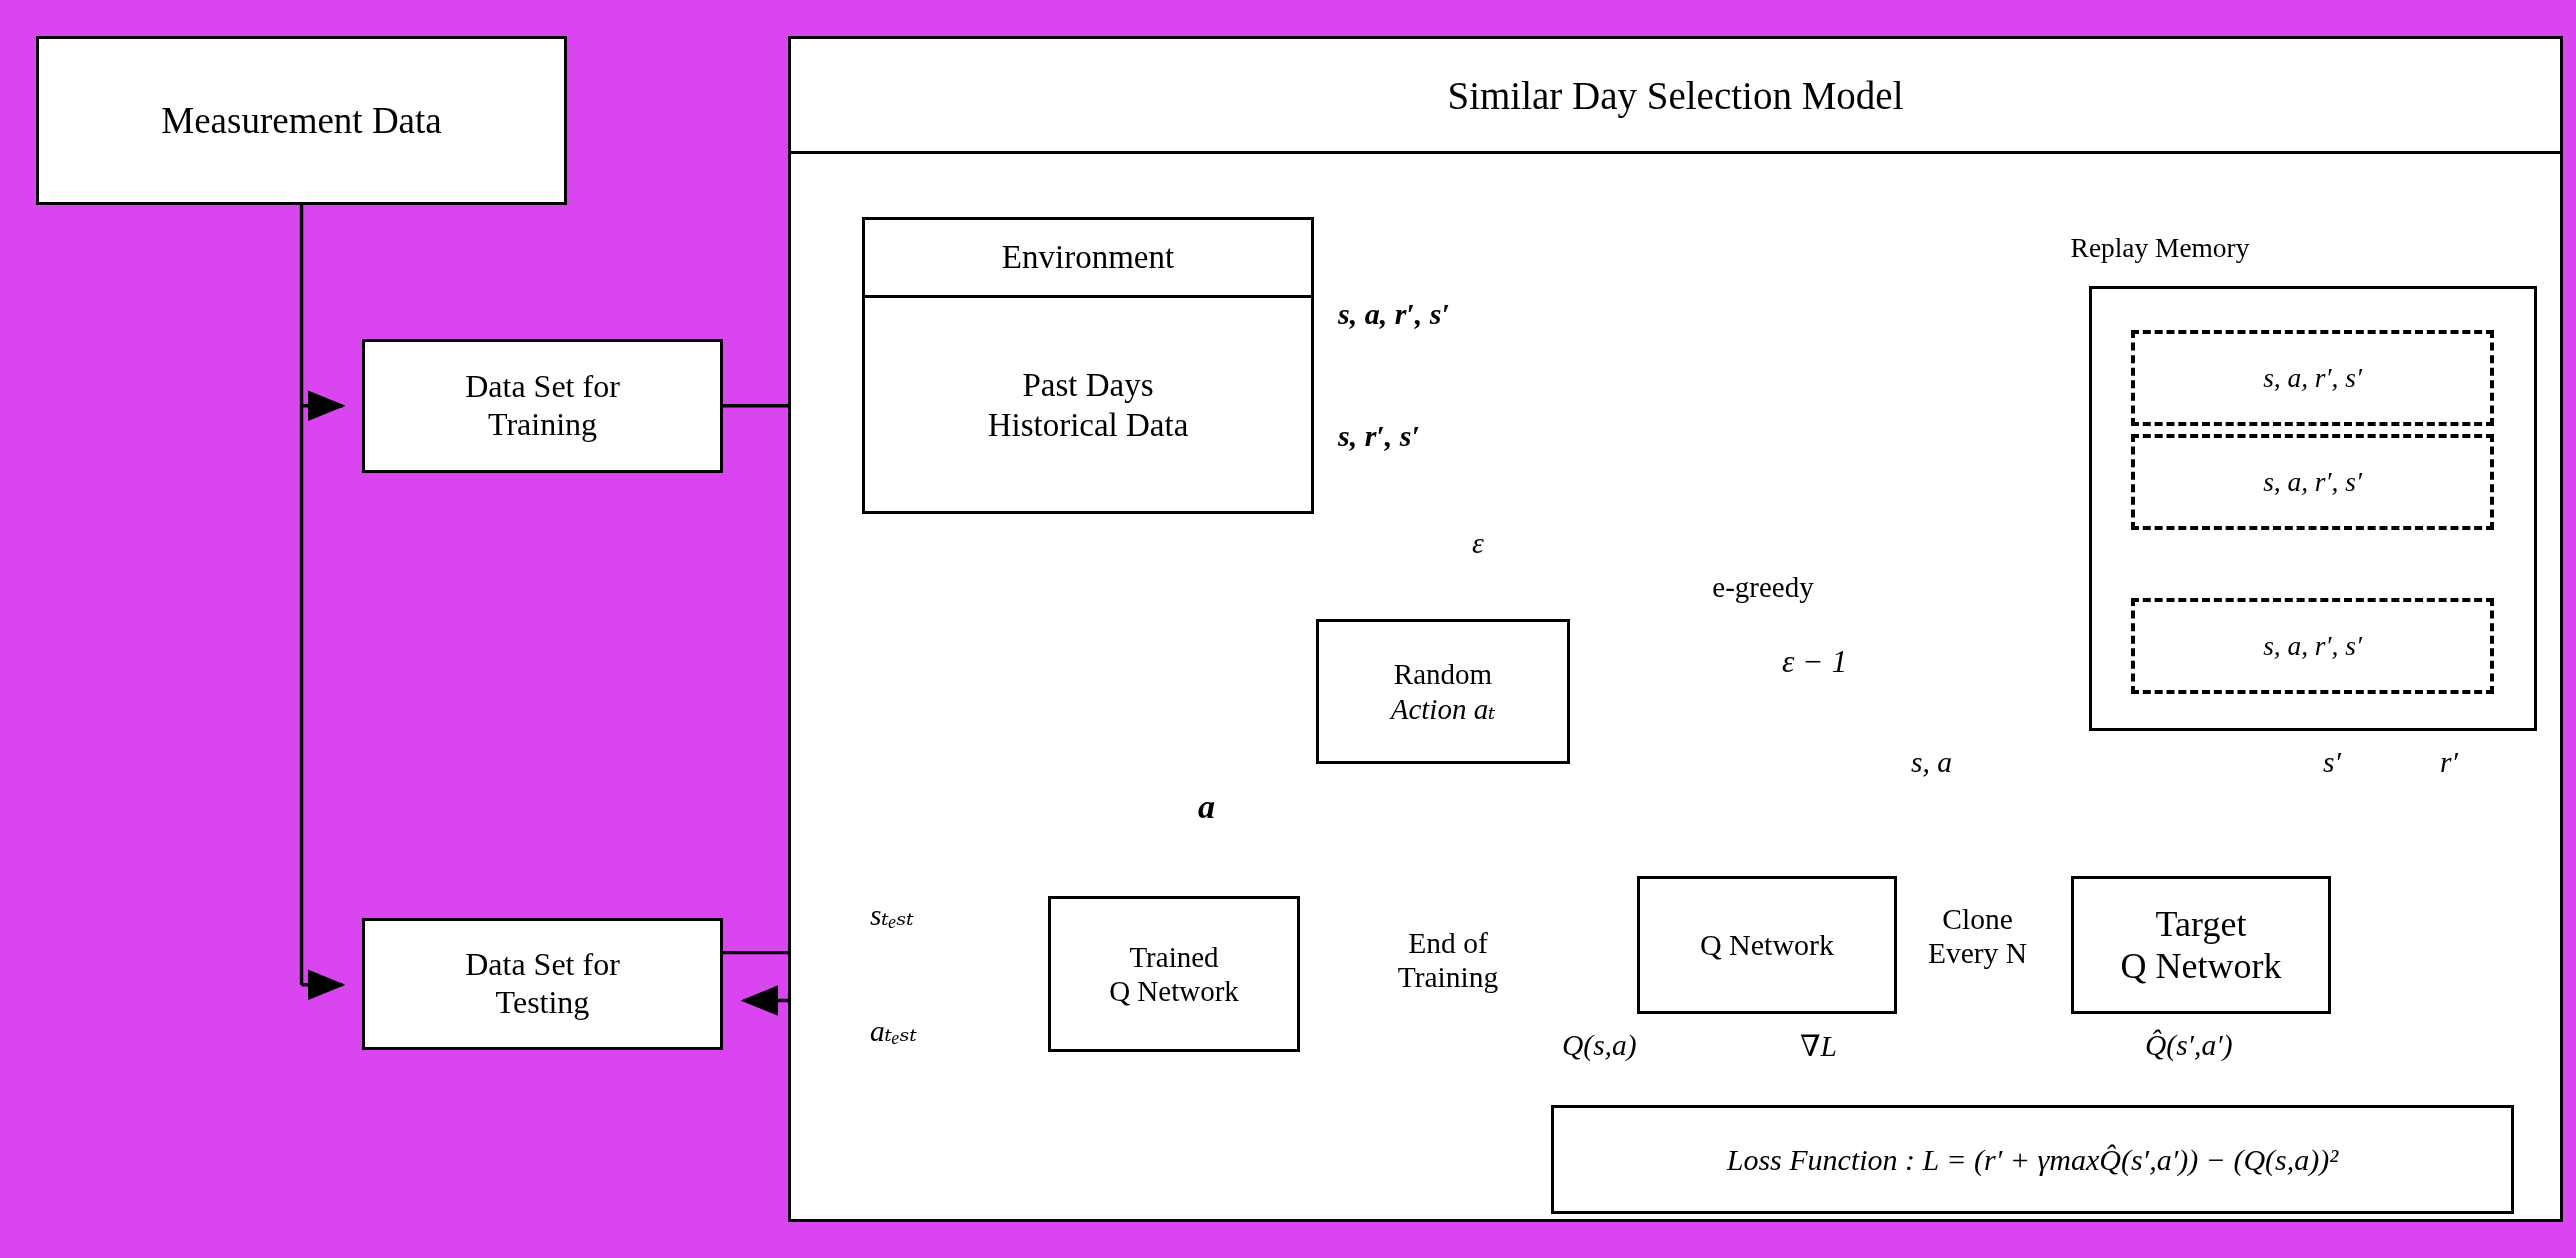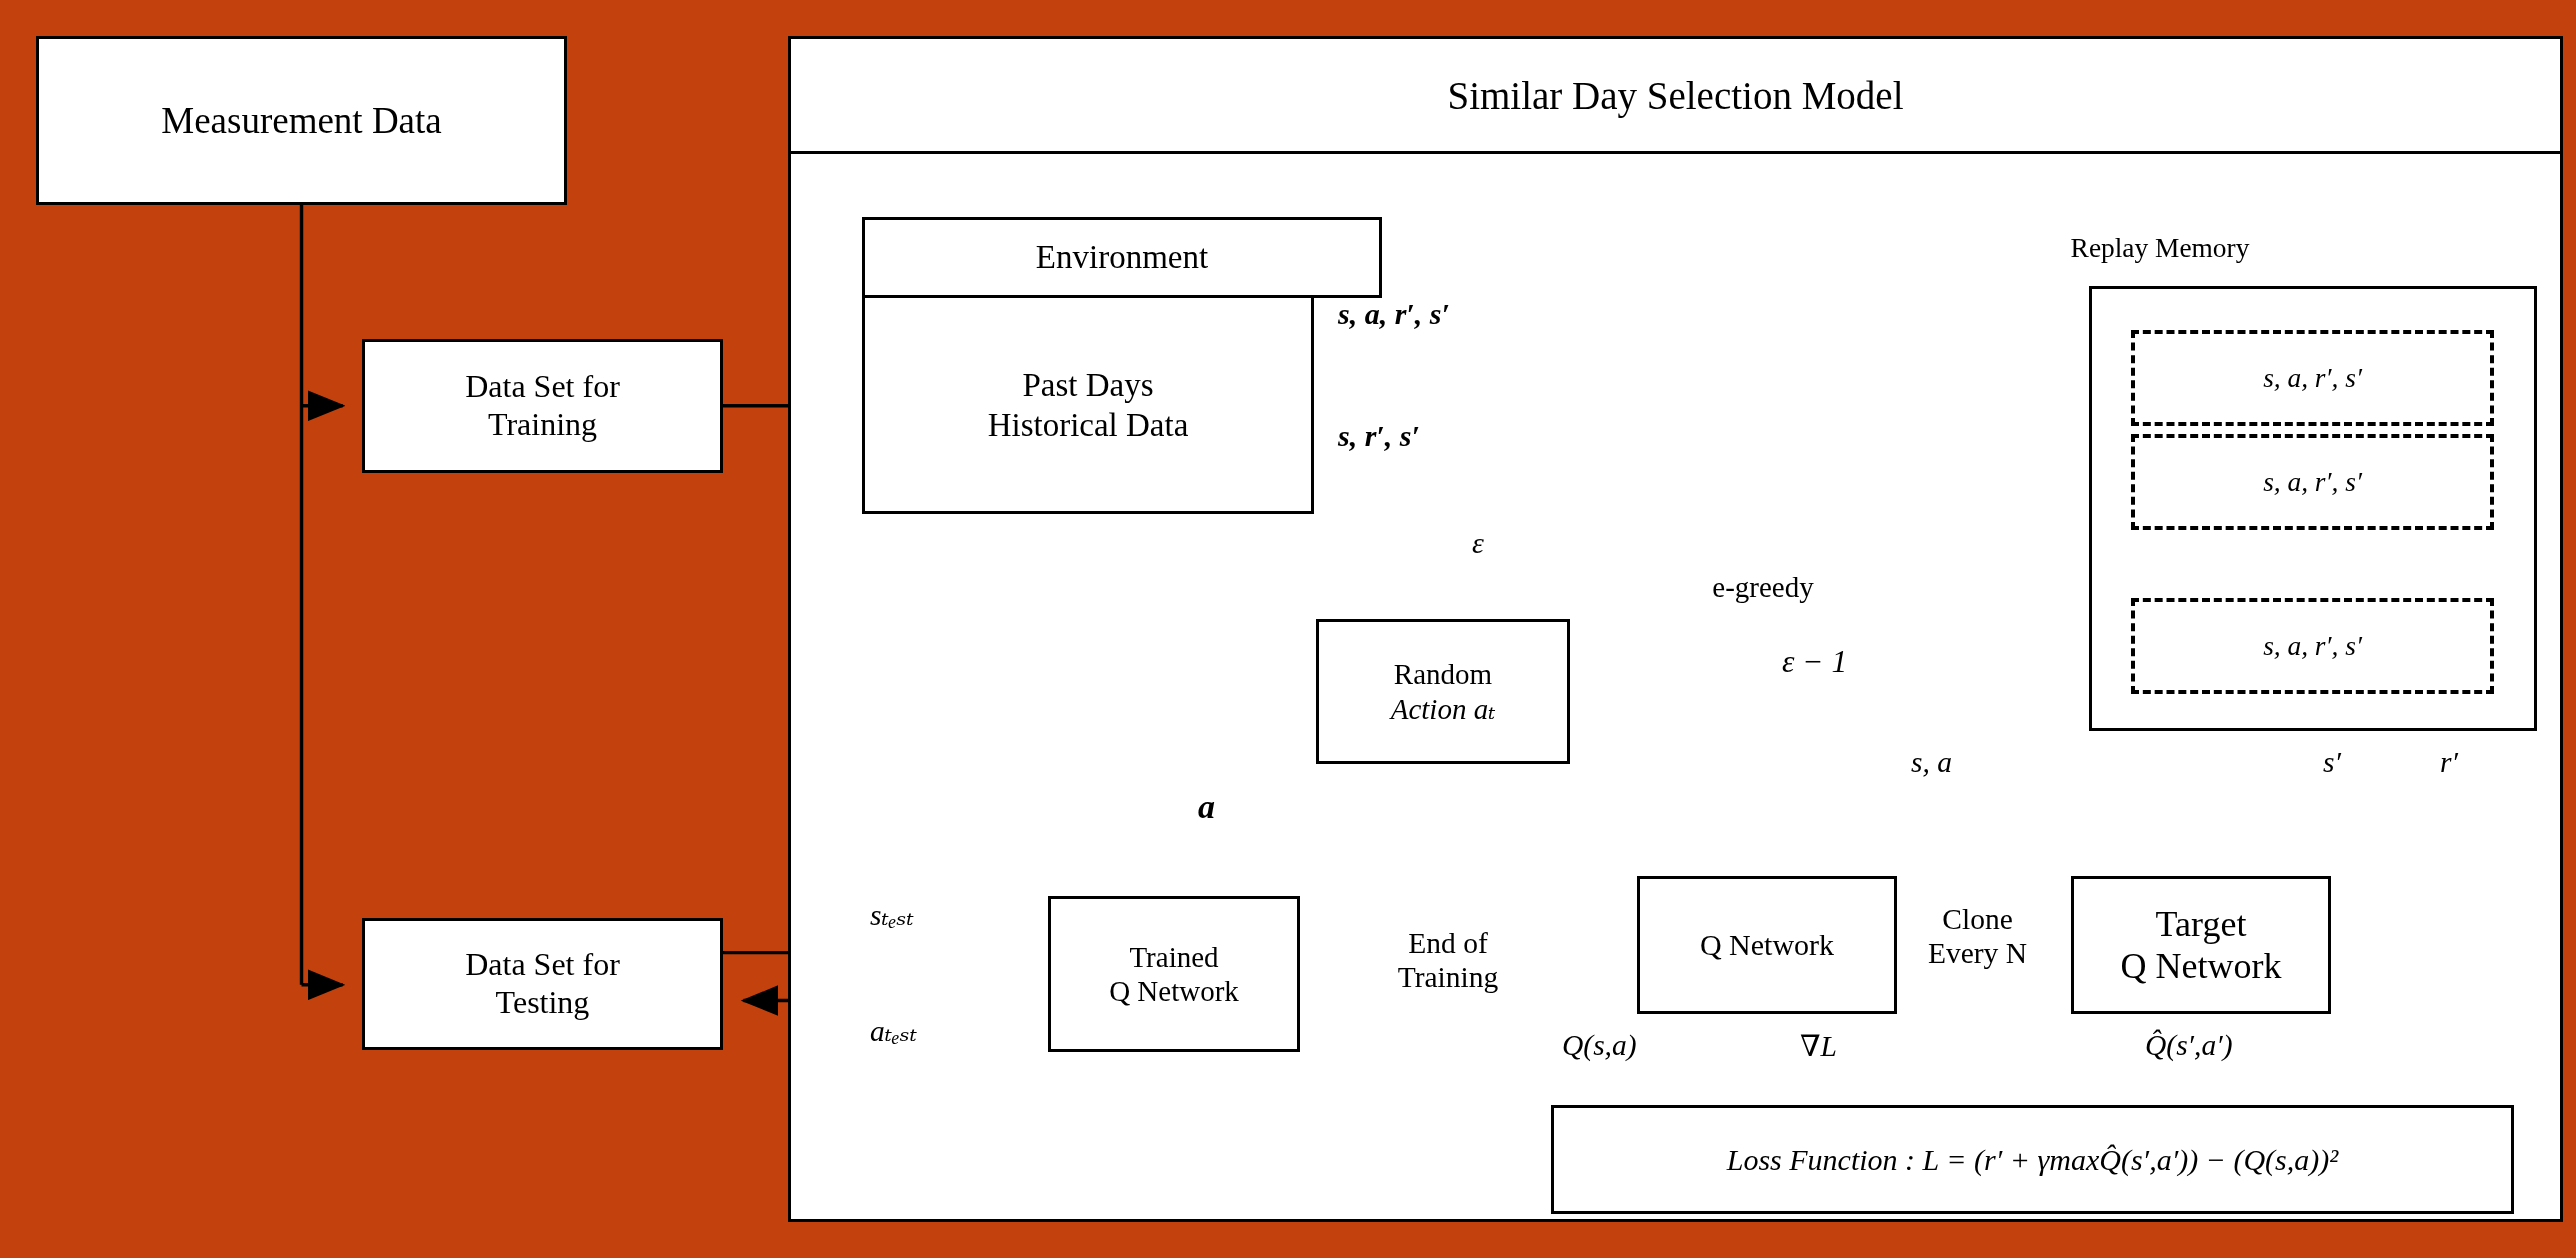--- a/index.html
+++ b/index.html
@@ -1,17 +1,17 @@
 <!DOCTYPE html>
 <html style="font-size:11px"><head>
 <meta charset="utf-8">
 <style>
   html,body{margin:0;padding:0;background:#ffffff;}
   body{font-family:"Liberation Serif","DejaVu Serif",serif;color:#000;}
-  #stage{position:relative;width:2576px;height:1259px;background:#c2410c;overflow:hidden;}
+  #stage{position:relative;width:2576px;height:1259px;background:#d946ef;overflow:hidden;}
   svg#wires{position:absolute;left:0;top:0;width:2576px;height:1259px;pointer-events:none;}
 
   .box{position:absolute;border:3.4px solid #000;background:#fff;box-sizing:border-box;
        display:flex;align-items:center;justify-content:center;text-align:center;line-height:1.18;}
   .lbl{position:absolute;white-space:nowrap;text-align:center;}
   .mathi{font-style:italic;}
 
   
   #outer-frame{position:absolute;left:788px;top:36px;width:1775px;height:1186px;
                border:3.4px solid #000;box-sizing:border-box;background:#fff;}
@@ -21,21 +21,21 @@
   #model-title{font-size:39px;}
 
   
   #measurement-data{left:36px;top:36px;width:531px;height:169px;font-size:37px;}
   #dataset-training{left:362px;top:339px;width:361px;height:134px;font-size:32px;}
   #dataset-testing{left:362px;top:918px;width:361px;height:132px;font-size:32px;}
 
   
   #env-outer{left:862px;top:217px;width:452px;height:297px;border:3.4px solid #000;
              background:#fff;box-sizing:border-box;position:absolute;}
-  #env-title{position:absolute;left:862px;top:217px;width:520px;height:81px;
+  #env-title{position:absolute;left:862px;top:217px;width:452px;height:81px;
              border:3.4px solid #000;box-sizing:border-box;background:#fff;
              display:flex;align-items:center;justify-content:center;font-size:33px;}
   #env-body{position:absolute;left:862px;top:297px;width:452px;height:217px;
             display:flex;align-items:center;justify-content:center;text-align:center;
             font-size:33px;line-height:1.2;}
 
   
   #replay-label{left:2160px;top:233px;font-size:27.4px;transform:translateX(-50%);}
   #replay-box{position:absolute;left:2089px;top:286px;width:448px;height:445px;
               border:3.4px solid #000;box-sizing:border-box;background:#fff;}

